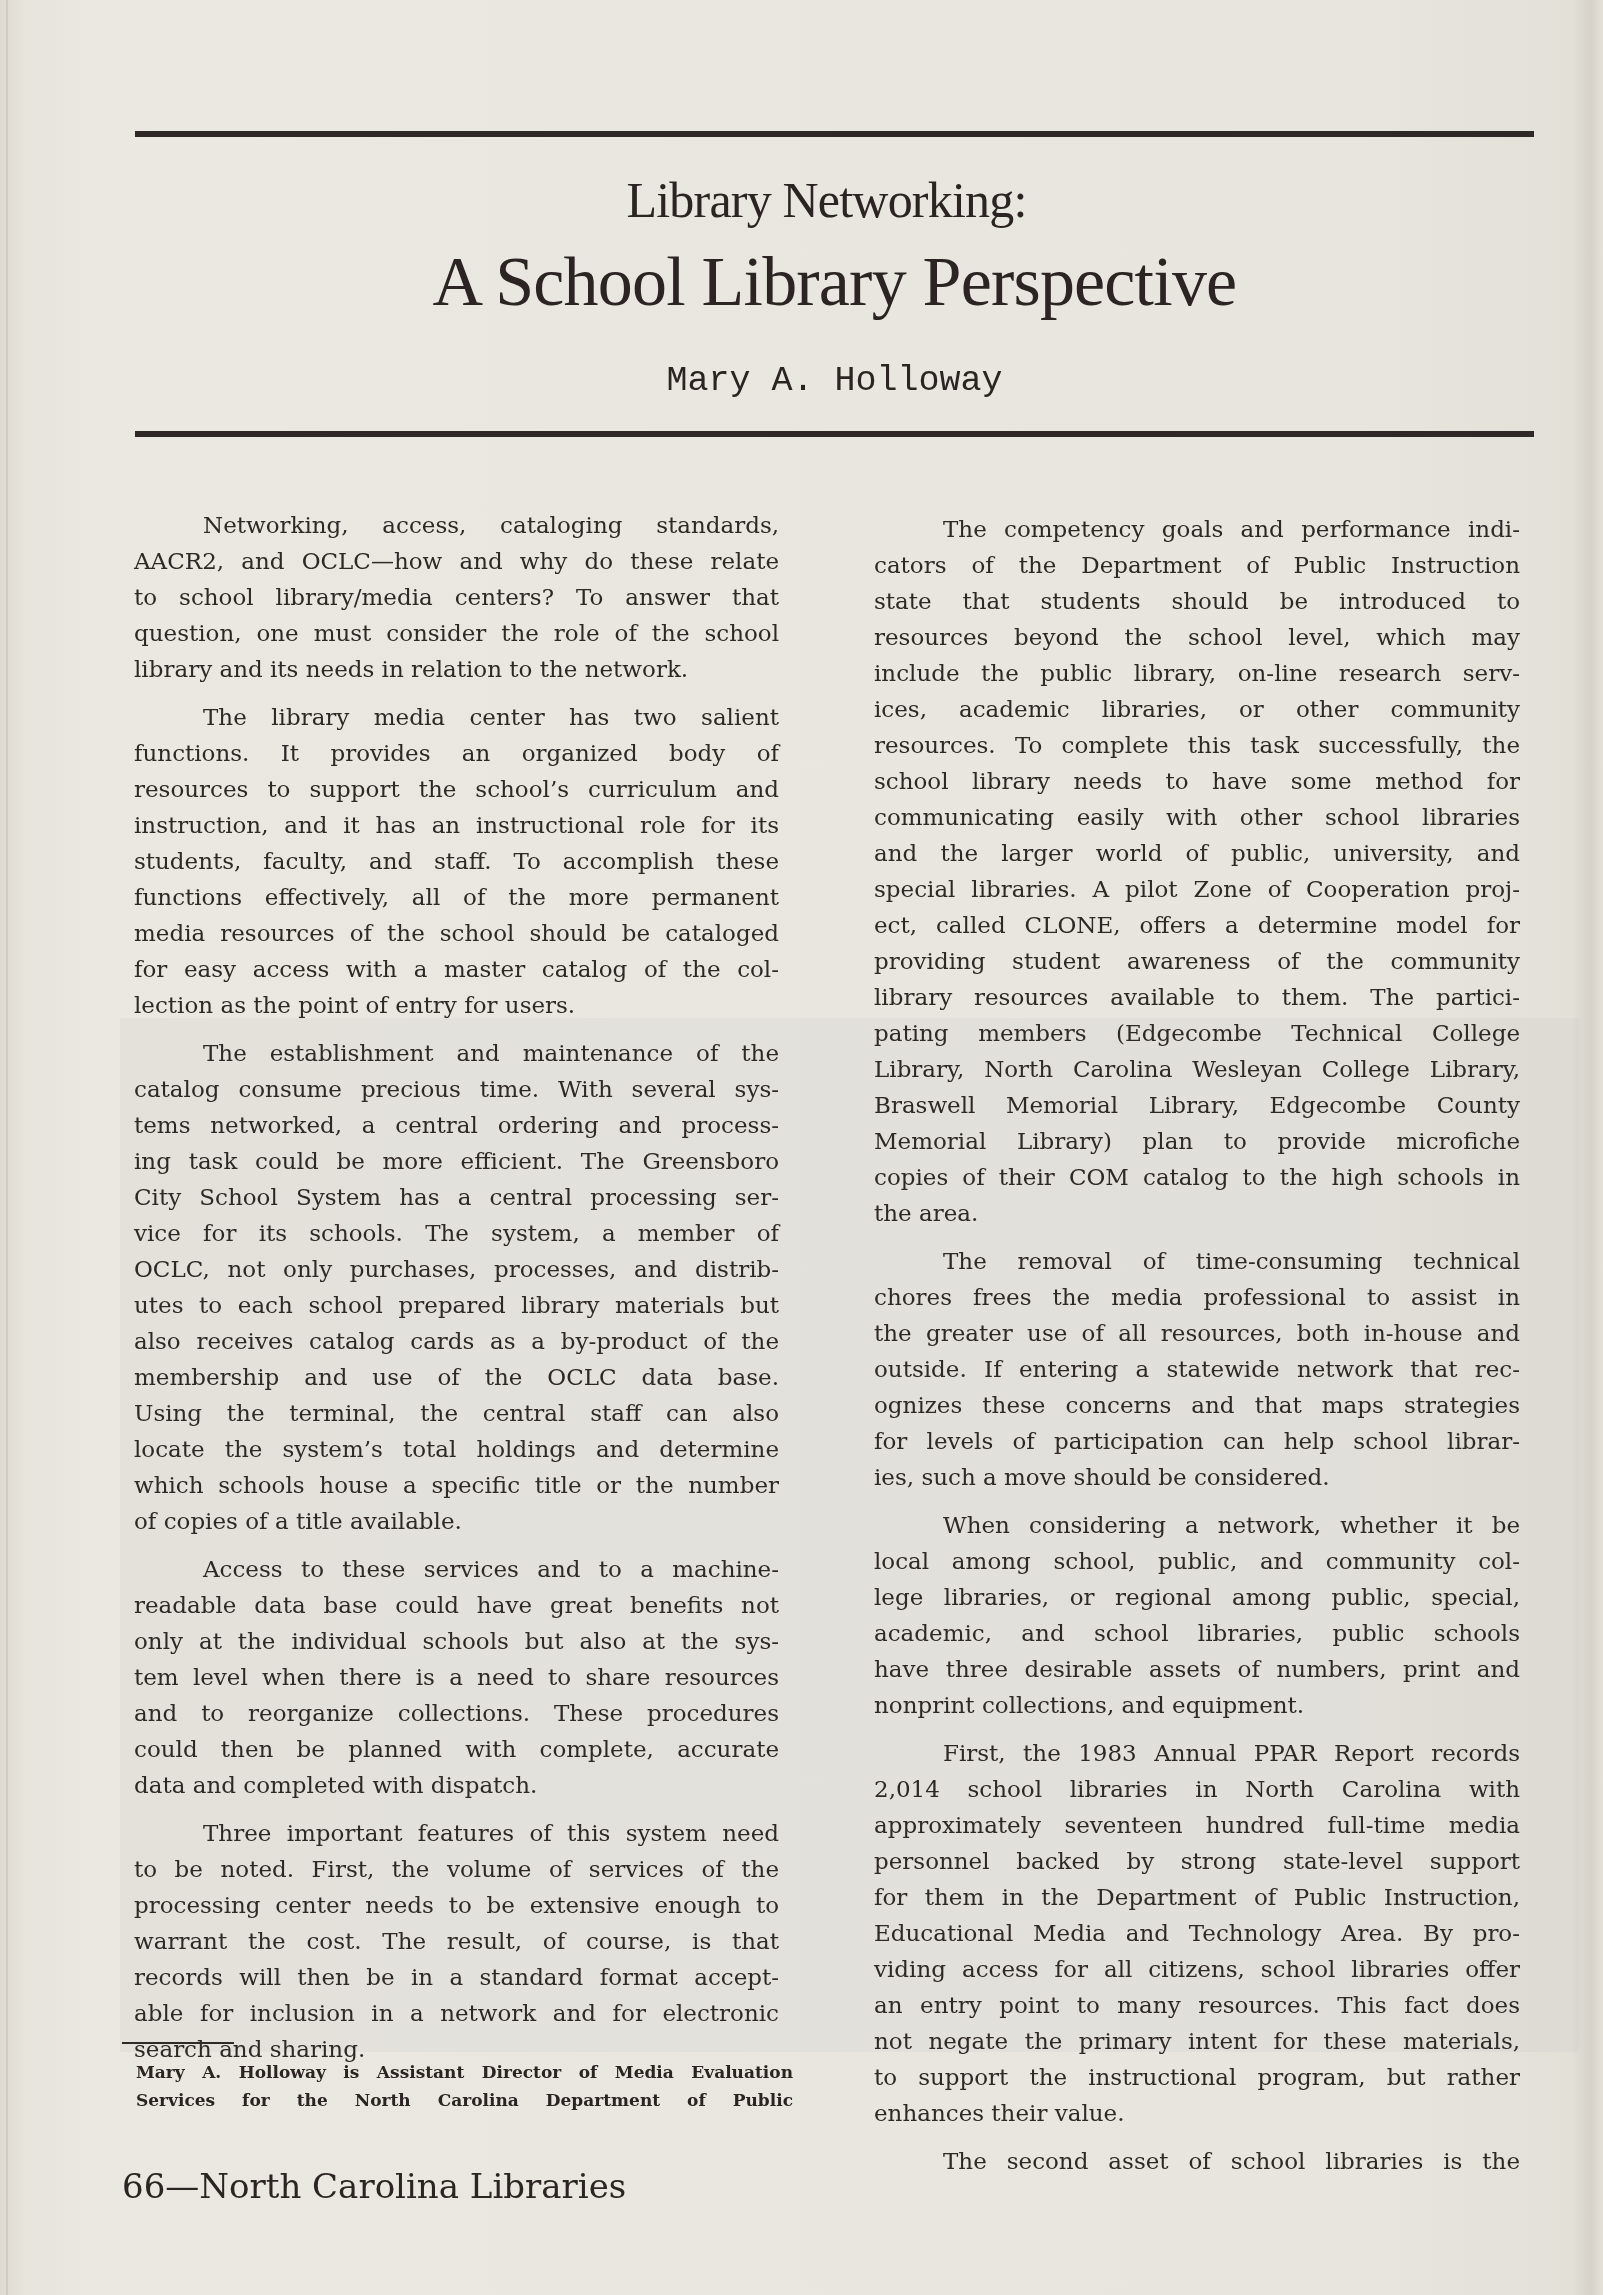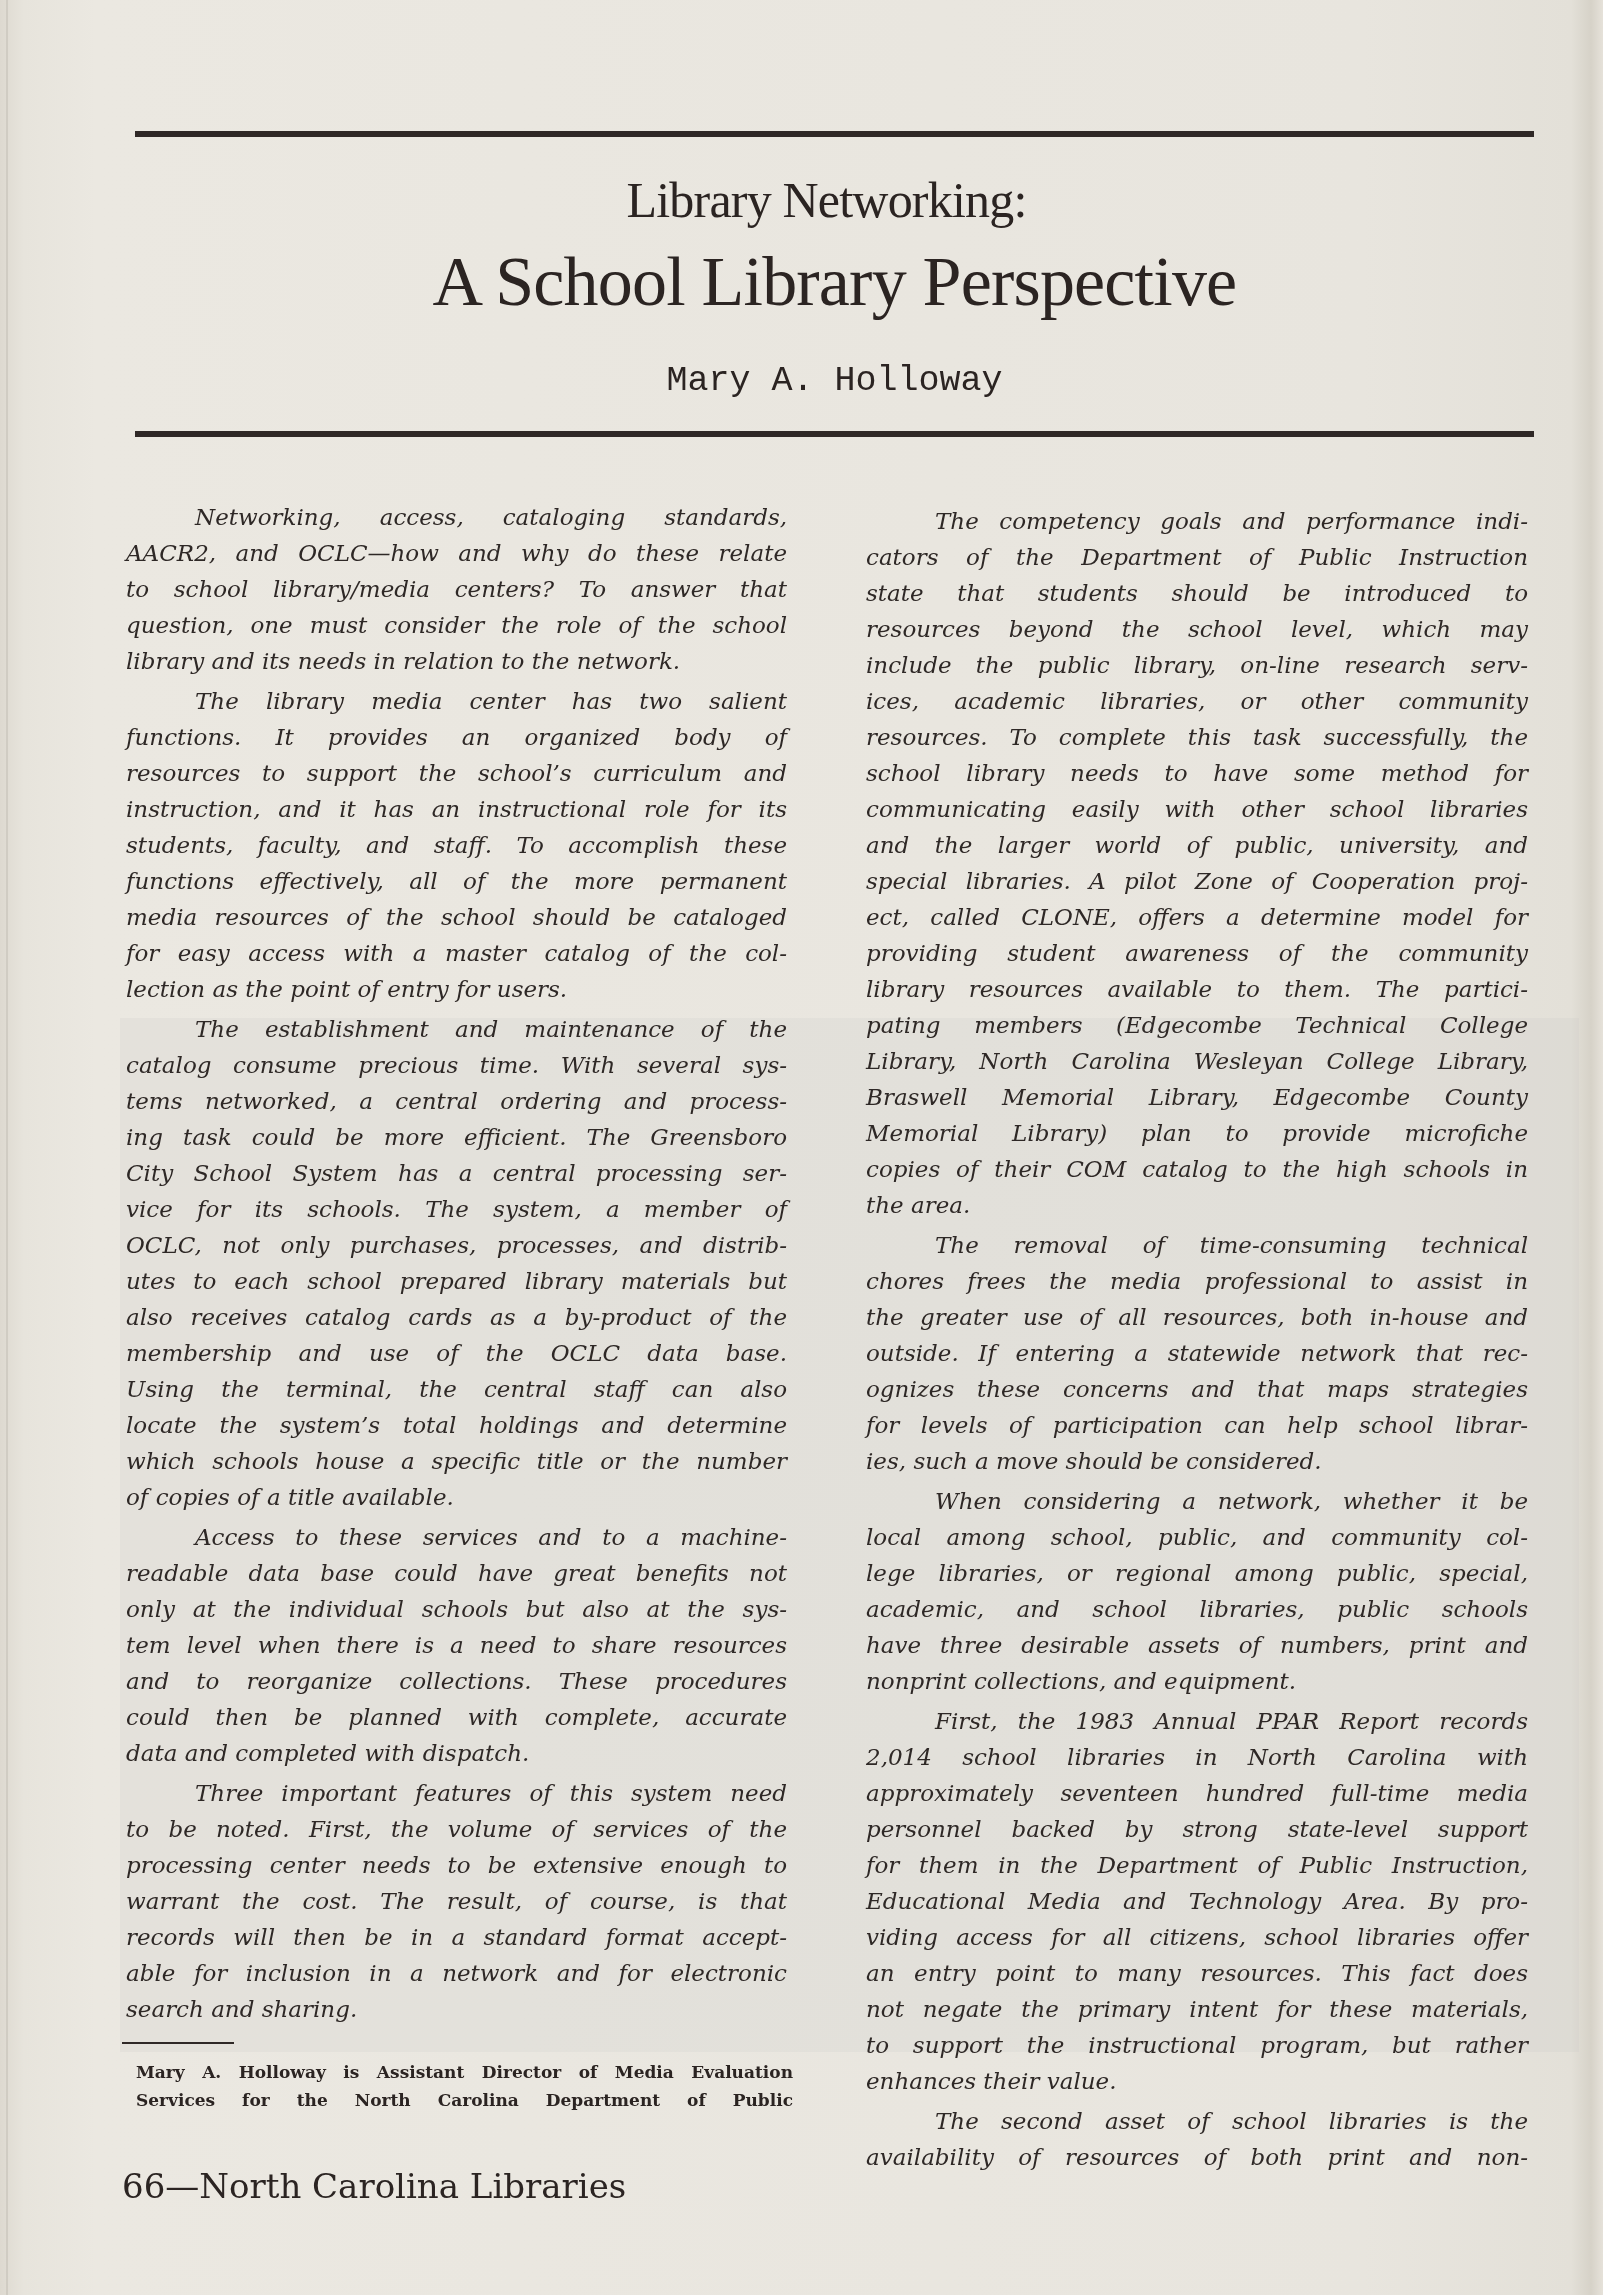--- a/index.html
+++ b/index.html
@@ -88,21 +88,21 @@
     .column.left {
       left: 122px;
       top: 495px;
       width: 669px;
     }
     .column.right {
       left: 862px;
       top: 499px;
       width: 670px;
     }
-    .para { margin: 4px; font-style: italic; }
+    .para { margin: 12px; }
     .ln {
       display: block;
       text-align: justify;
       text-align-last: justify;
       white-space: nowrap;
       overflow: visible;
       height: 36px;
     }
     .ln.last {
       text-align-last: left;
@@ -270,21 +270,20 @@
       <span class="ln">for them in the Department of Public Instruction,</span>
       <span class="ln">Educational Media and Technology Area. By pro-</span>
       <span class="ln">viding access for all citizens, school libraries offer</span>
       <span class="ln">an entry point to many resources. This fact does</span>
       <span class="ln">not negate the primary intent for these materials,</span>
       <span class="ln">to support the instructional program, but rather</span>
       <span class="ln last">enhances their value.</span>
     </p>
     <p class="para">
       <span class="ln indent">The second asset of school libraries is the</span>
-      <span class="ln">availability of resources of both print and non-</span>
     </p>
   </div>
 
   <div class="fn-rule"></div>
   <div class="footnote">
     <span class="ln">Mary A. Holloway is Assistant Director of Media Evaluation</span>
     <span class="ln">Services for the North Carolina Department of Public</span>
   </div>
 
   <div class="folio">66—North Carolina Libraries</div>

